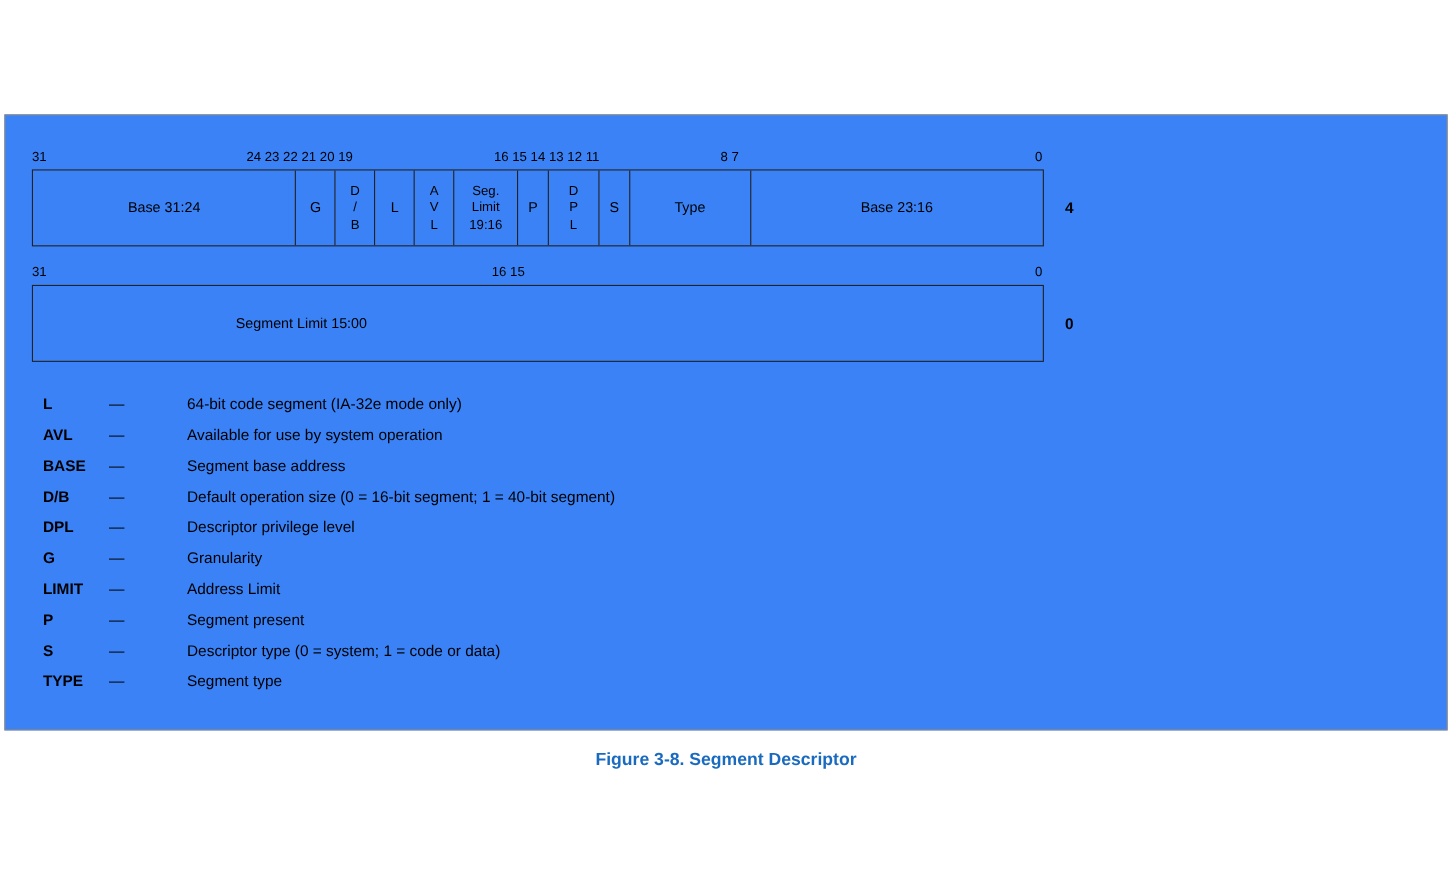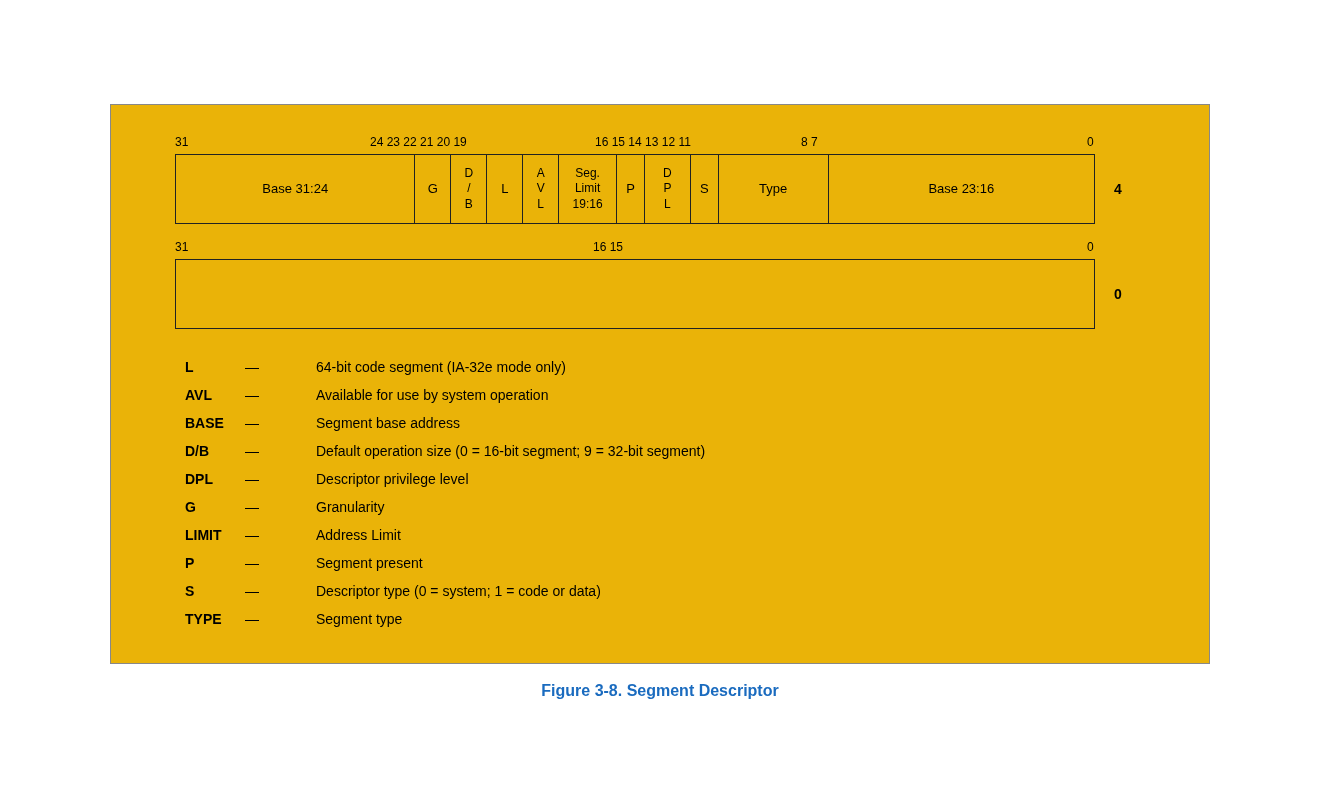--- a/index.html
+++ b/index.html
@@ -9,23 +9,23 @@
       background: #fff;
       display: flex;
       flex-direction: column;
       align-items: center;
       justify-content: center;
       font-family: Arial, sans-serif;
       font-size: 14px;
     }
     .outer-box {
       border: 1.5px solid #888;
-      width: 1100px;
-      padding: 30px 40px 30px 64px;
-      background: #eab308;
+      width: 1312px;
+      padding: 30px 40px 30px 24px;
+      background: #3b82f6;
     }
     .diagram-section {
       width: 100%;
       margin-bottom: 10px;
     }
     .top-register {
       display: flex;
       width: 920px;
       border: 1.5px solid #222;
       height: 70px;
@@ -170,20 +170,23 @@
     <div style="display:flex; width:920px; font-size:12px; margin-bottom:3px; margin-top:16px; position:relative; height:16px;">
       <span style="position:absolute; left:0;">31</span>
       <span style="position:absolute; left:418px;">16 15</span>
       <span style="position:absolute; left:912px;">0</span>
     </div>
 
     <div class="diagram-wrap">
       <div class="bottom-register">
 
 
+        <div class="reg-cell" style="width:488px; border-right:none;">
+          <span>Segment Limit 15:00</span>
+        </div>
       </div>
       <div class="row-label">
         <span>0</span>
       </div>
     </div>
   </div>
 
   <div class="legend">
     <div class="legend-row">
       <span class="legend-key">L</span>
@@ -196,21 +199,21 @@
       <span class="legend-desc">Available for use by system operation</span>
     </div>
     <div class="legend-row">
       <span class="legend-key">BASE</span>
       <span class="legend-dash">—</span>
       <span class="legend-desc">Segment base address</span>
     </div>
     <div class="legend-row">
       <span class="legend-key">D/B</span>
       <span class="legend-dash">—</span>
-      <span class="legend-desc">Default operation size (0 = 16-bit segment; 9 = 32-bit segment)</span>
+      <span class="legend-desc">Default operation size (0 = 16-bit segment; 1 = 40-bit segment)</span>
     </div>
     <div class="legend-row">
       <span class="legend-key">DPL</span>
       <span class="legend-dash">—</span>
       <span class="legend-desc">Descriptor privilege level</span>
     </div>
     <div class="legend-row">
       <span class="legend-key">G</span>
       <span class="legend-dash">—</span>
       <span class="legend-desc">Granularity</span>

